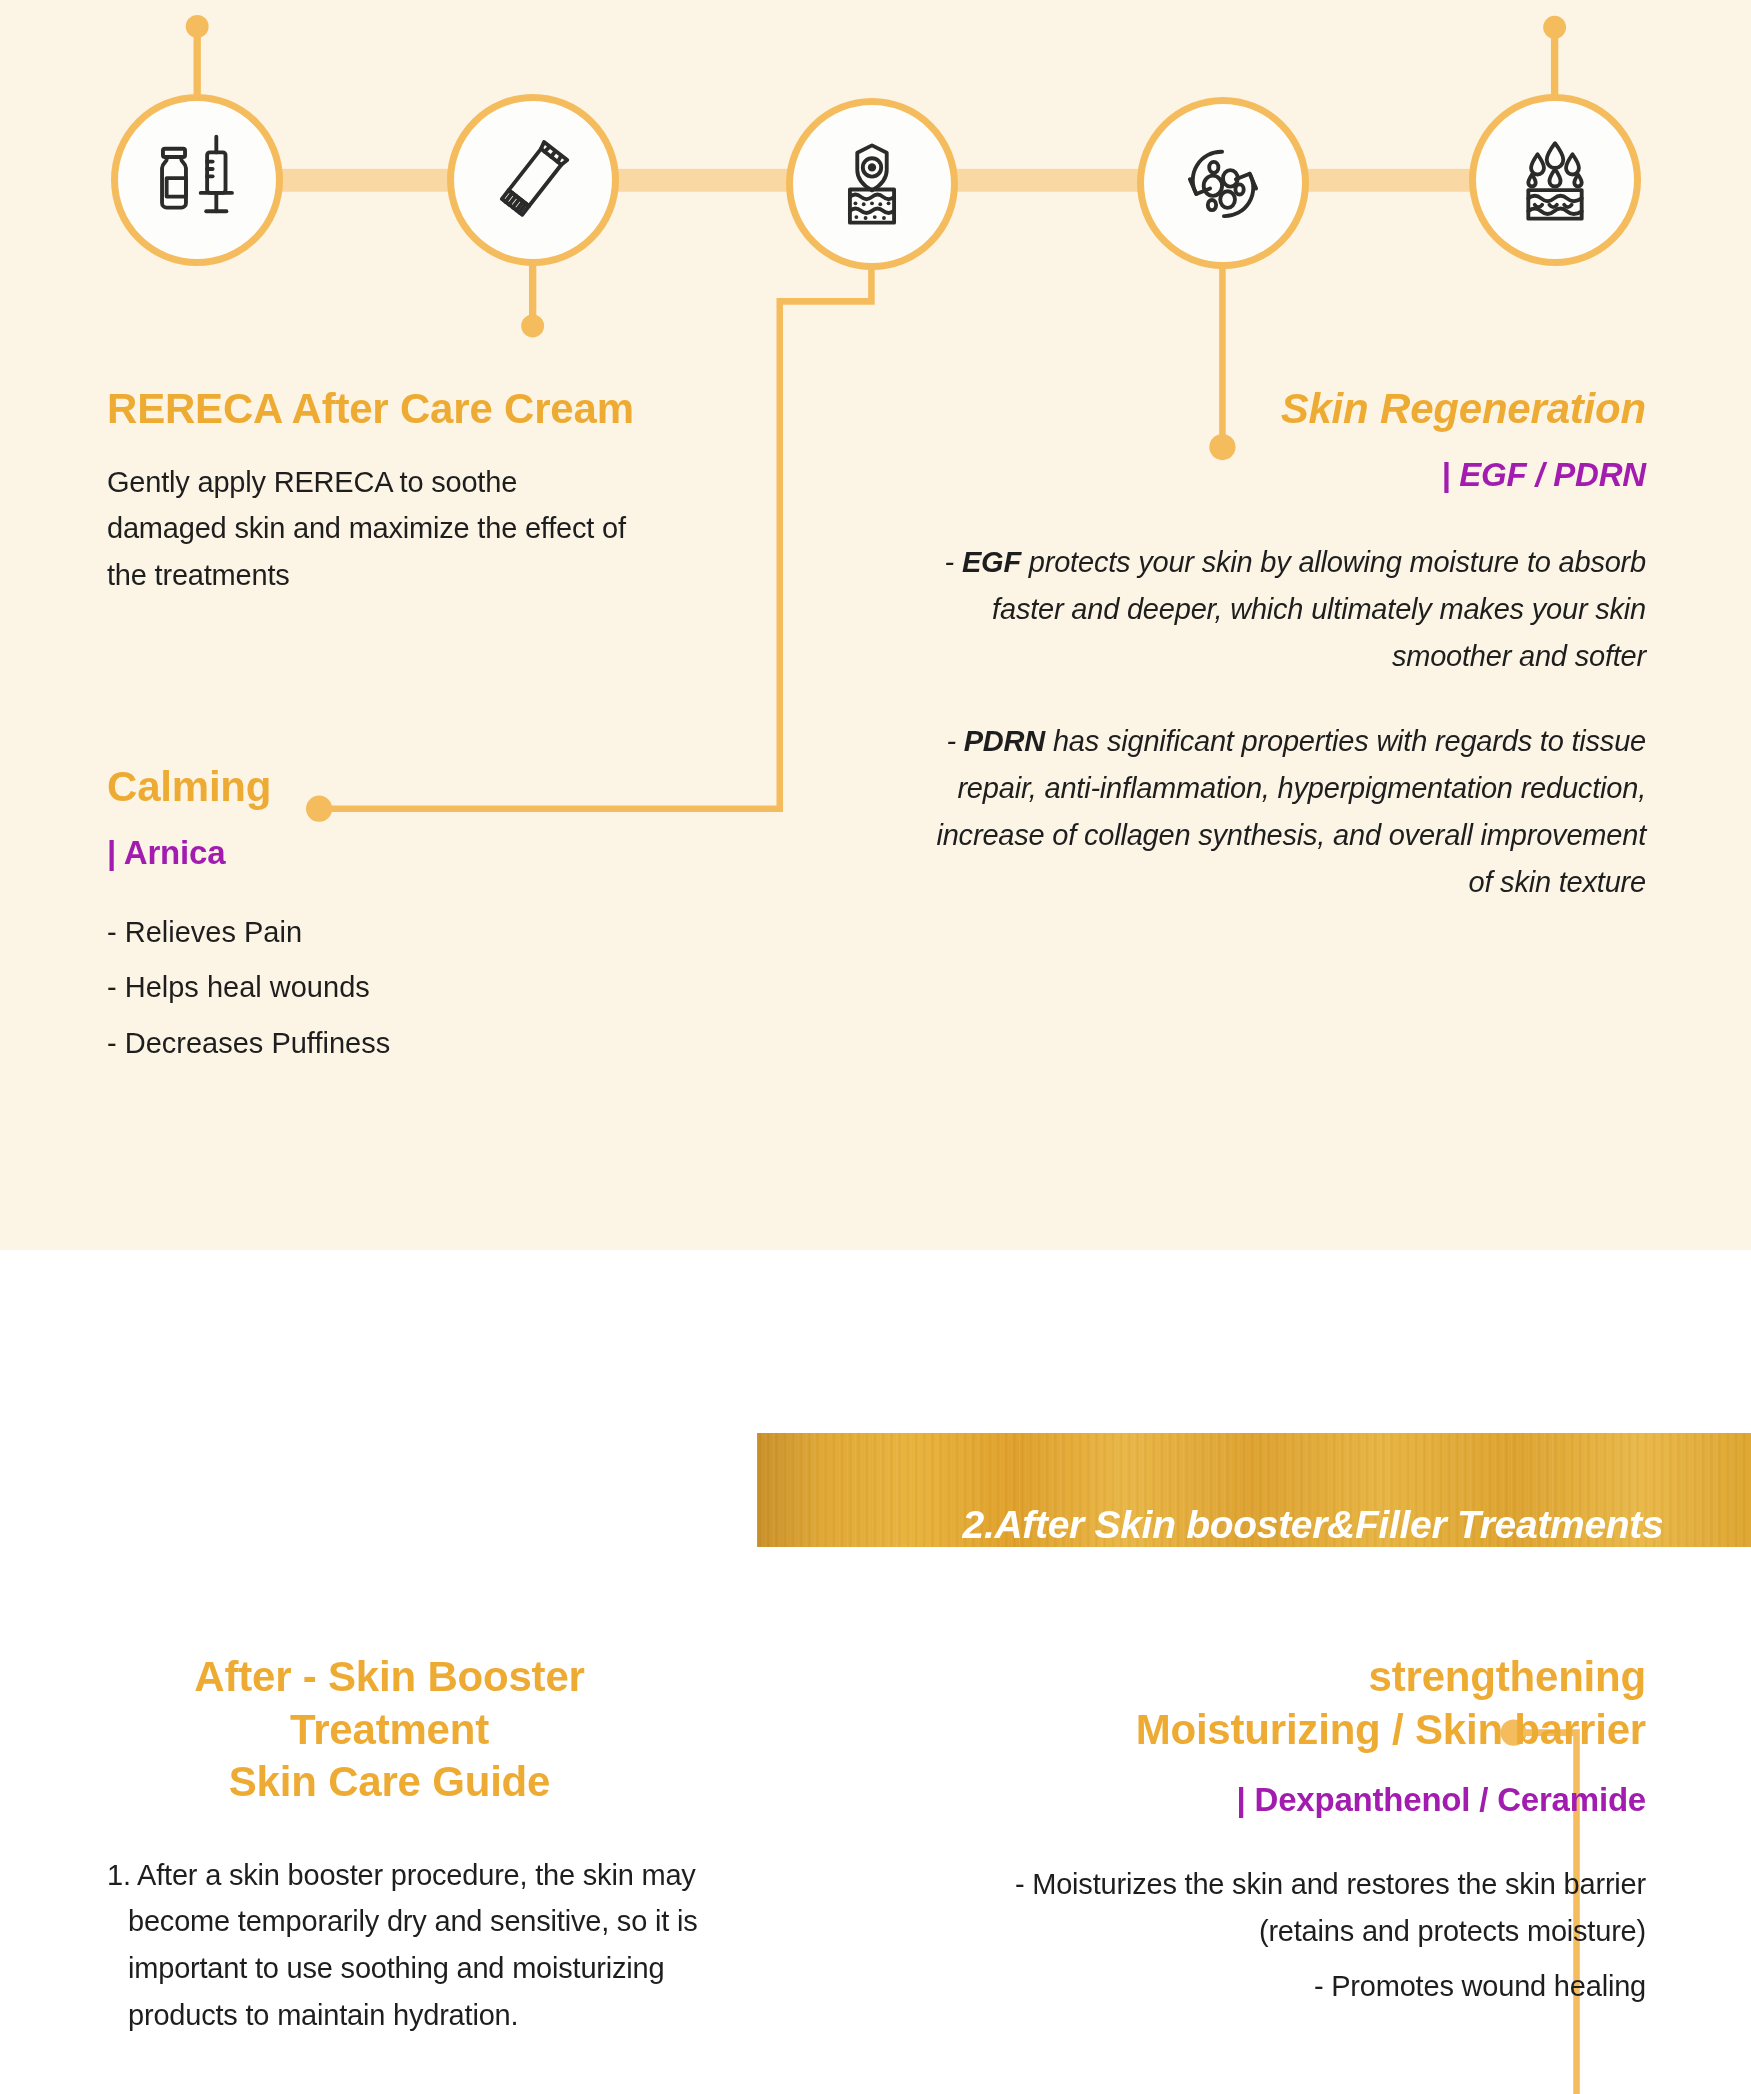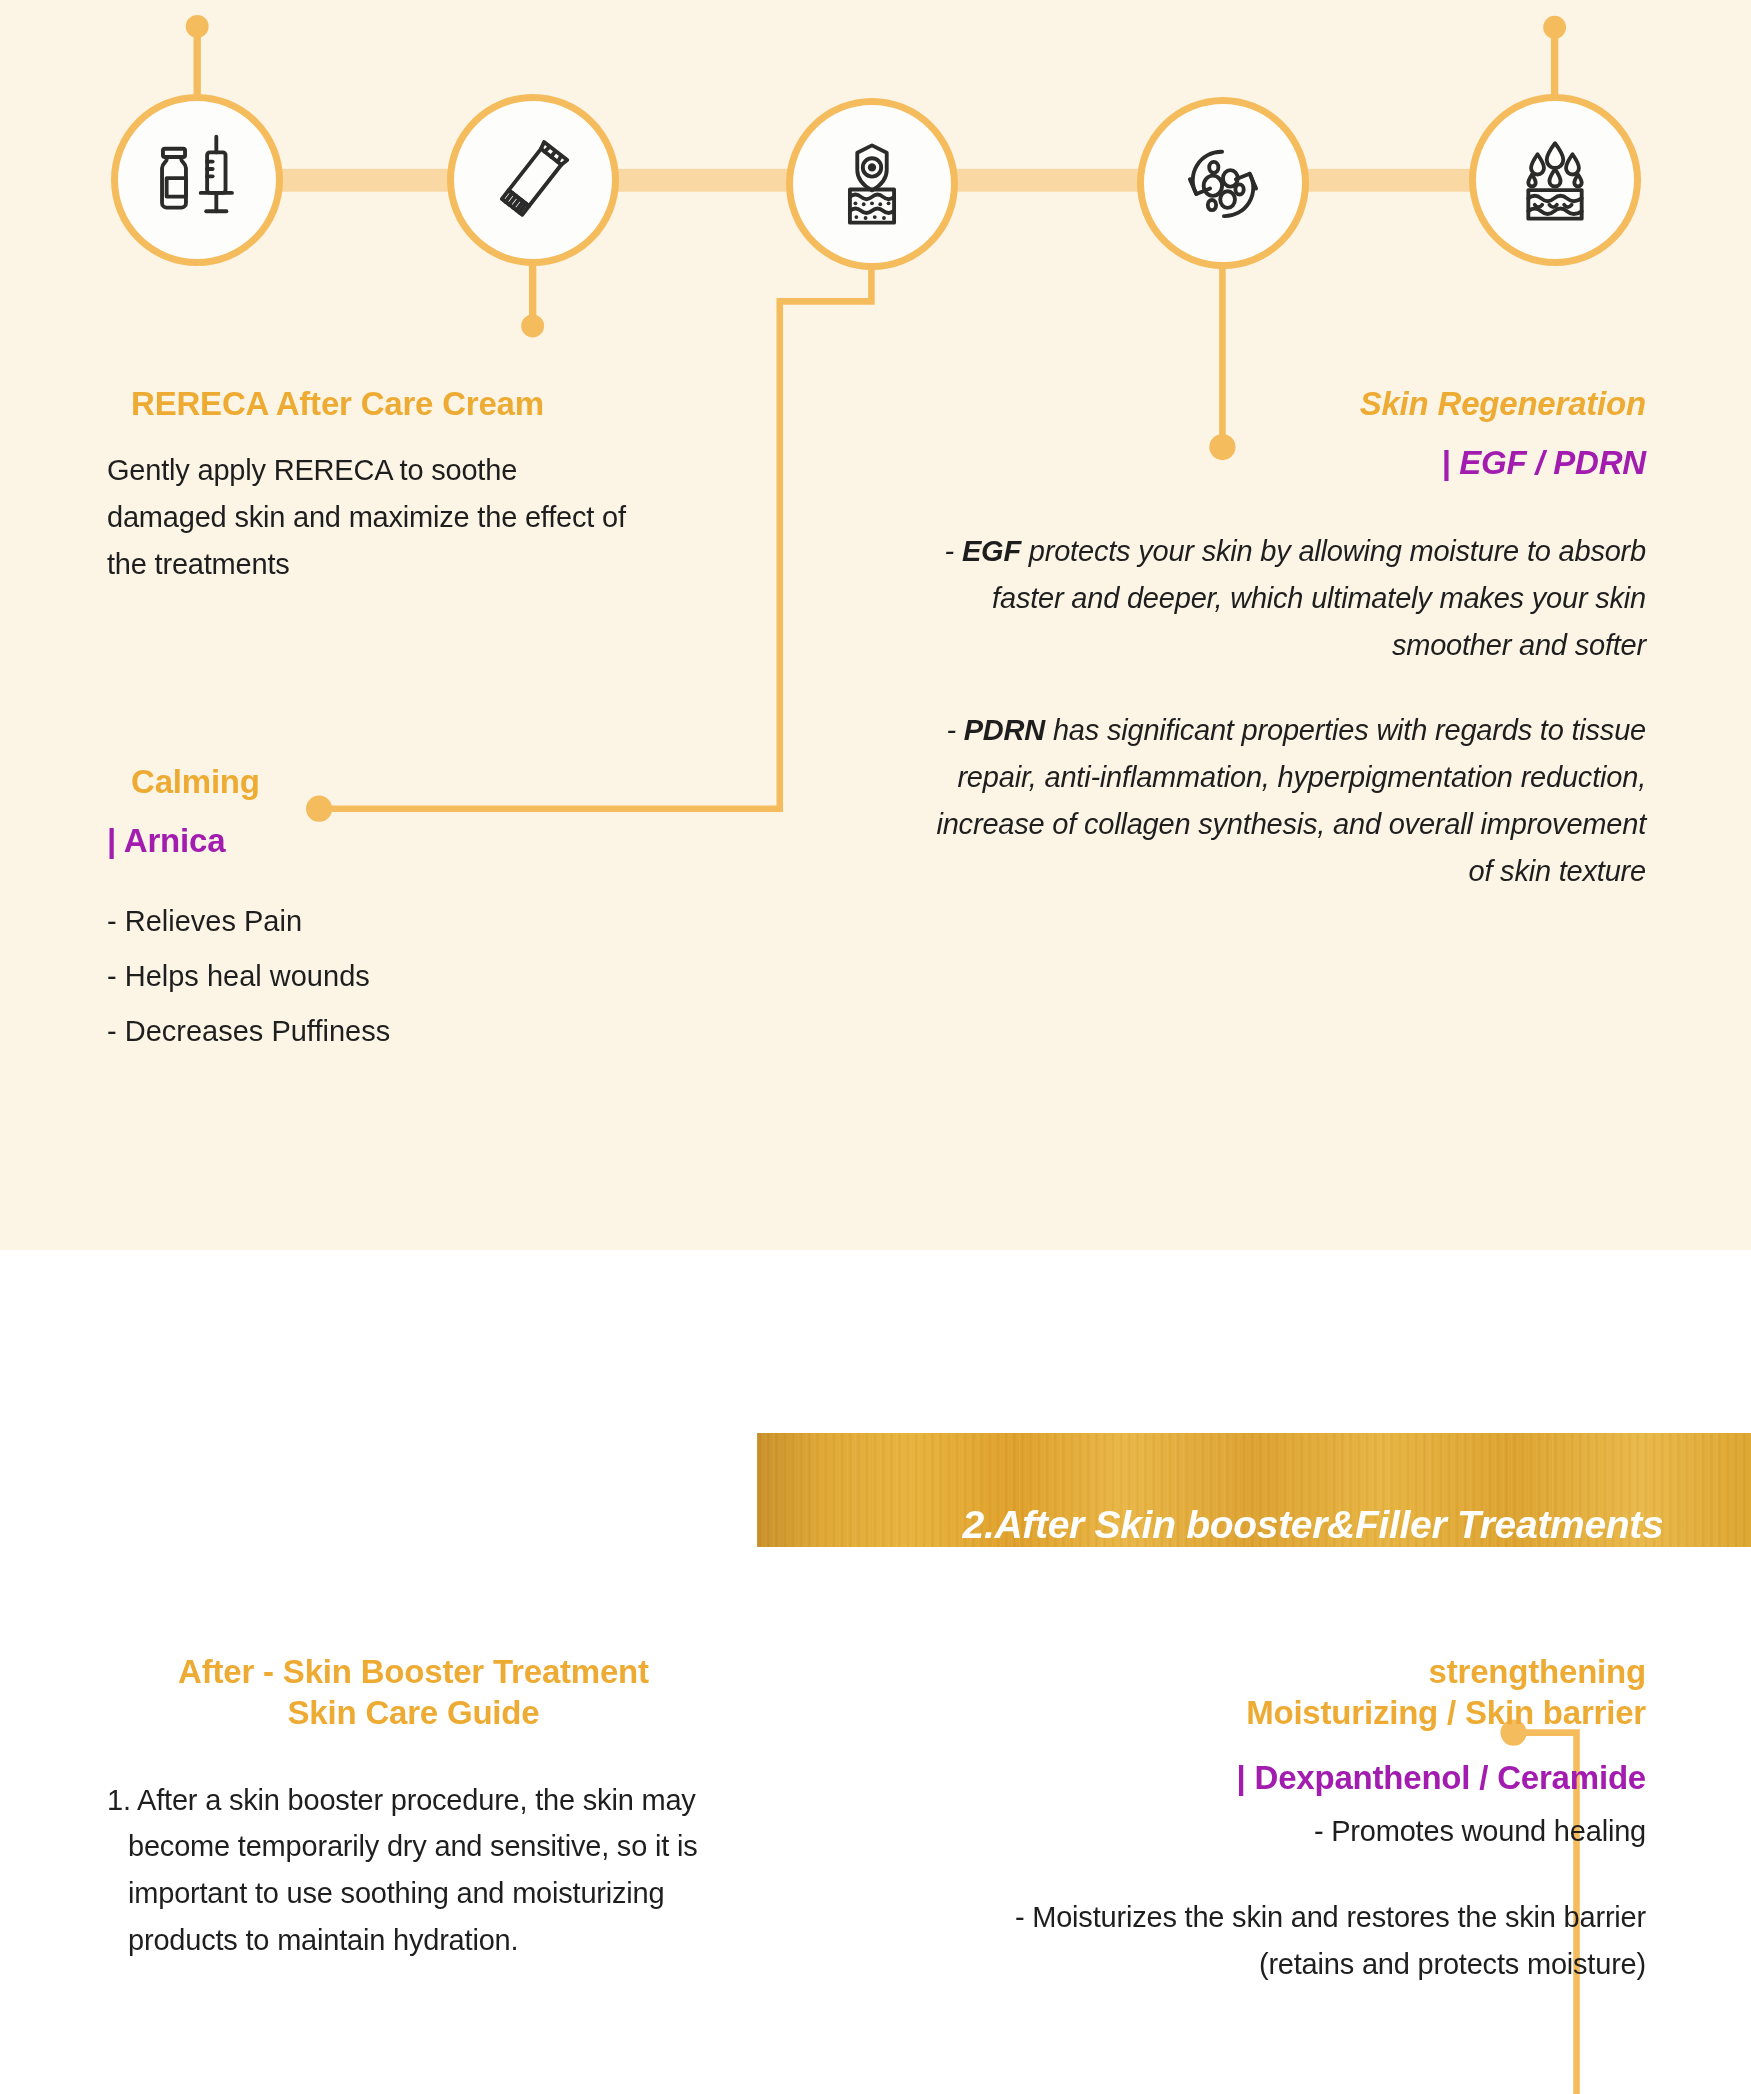--- a/index.html
+++ b/index.html
@@ -33,24 +33,23 @@
     z-index:4;
   }
   .icon-node svg { width:92px; height:92px; display:block; }
   
   .col-left  { position:absolute; text-align:left; }
   .col-right { position:absolute; text-align:right; }
 
   .head-gold {
     color:#eeab33;
     font-weight:bold;
-    font-size:33px;
+    font-size:42px;
     line-height:1.25;
     letter-spacing:-0.2px;
-    margin-left:24px;
   }
   .head-dark {
     color:#a21caf;
     font-weight:bold;
     font-size:33px;
     line-height:1.3;
     letter-spacing:-0.2px;
   }
   .body-text {
     color:#1e1e1e;
@@ -246,16 +245,16 @@
   </div>
   <div class="body-text" style="margin-top:43px; max-width:655px; text-indent:-21px; padding-left:21px;">1. After a skin booster procedure, the skin may become temporarily dry and sensitive, so it is important to use soothing and moisturizing products to maintain hydration.</div>
 </div>
 
 <div class="col-right" style="right:105px; top:1651px; width:720px;">
   <div class="head-gold">
     <div>strengthening</div>
     <div>Moisturizing / Skin barrier</div>
   </div>
   <div class="head-dark" style="margin-top:23px;">| Dexpanthenol / Ceramide</div>
+  <div class="body-text" style="margin-top:39px;">- Moisturizes the skin and restores the skin barrier (retains and protects moisture)</div>
   <div class="body-text" style="margin-top:8.2px;">- Promotes wound healing</div>
-  <div class="body-text" style="margin-top:39px;">- Moisturizes the skin and restores the skin barrier (retains and protects moisture)</div>
 </div>
 
 
 </body></html>

